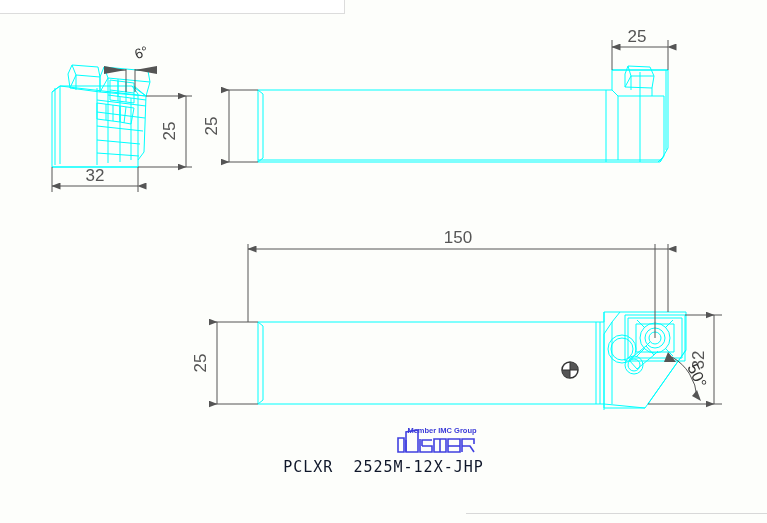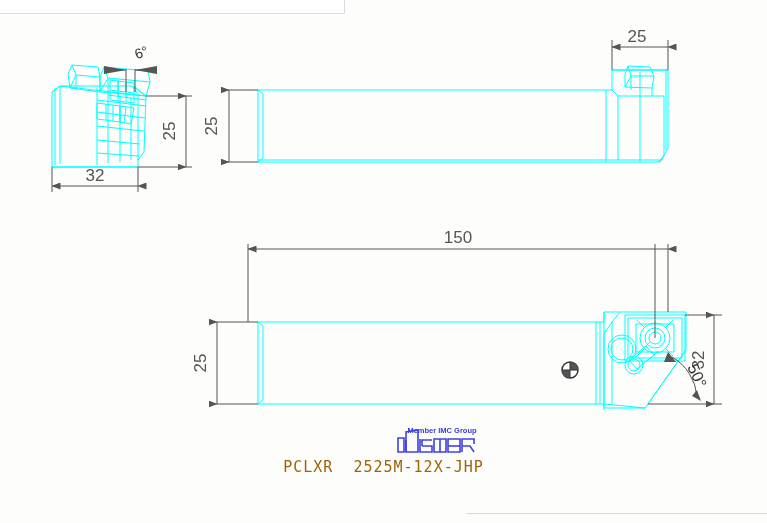--- a/index.html
+++ b/index.html
@@ -45,21 +45,21 @@
     height: 10px;
     border-top: 1px solid #d8d8d8;
     box-sizing: border-box;
   }
   .part-label {
     position: absolute;
     left: 0;
     top: 458px;
     width: 767px;
     text-align: center;
-    color: #a16207;
+    color: #0f172a;
     font-family: "DejaVu Sans Mono", monospace;
     font-size: 15px;
     letter-spacing: 1px;
     white-space: pre;
   }
 </style>
 </head>
 <body>
 
 <div id="stage">

